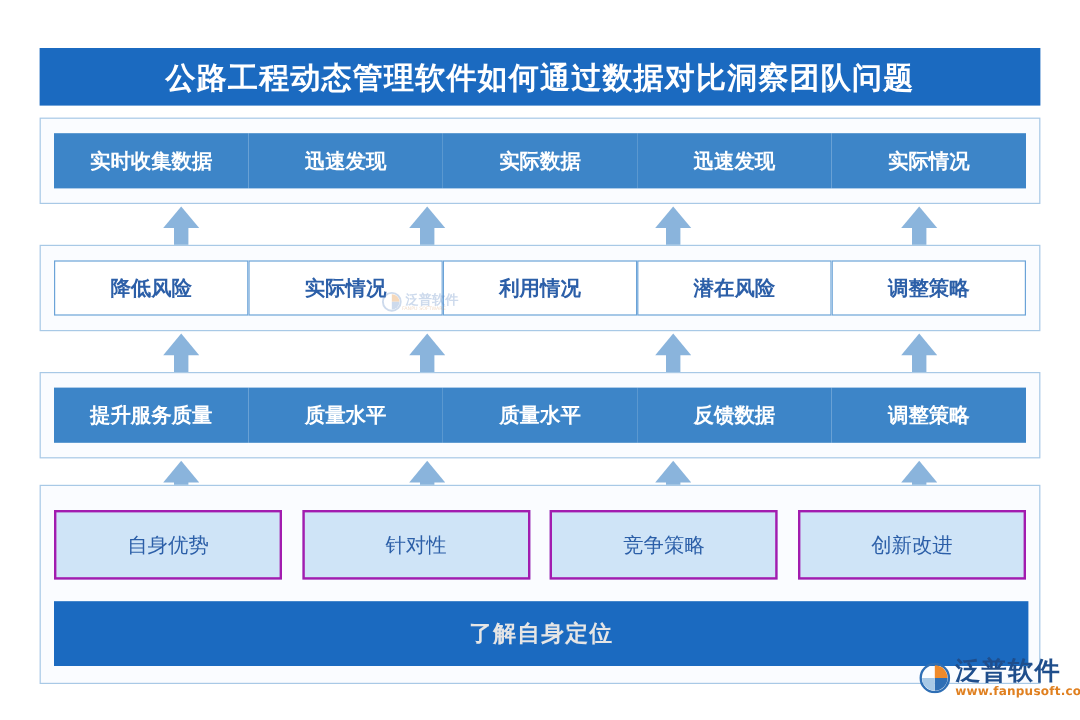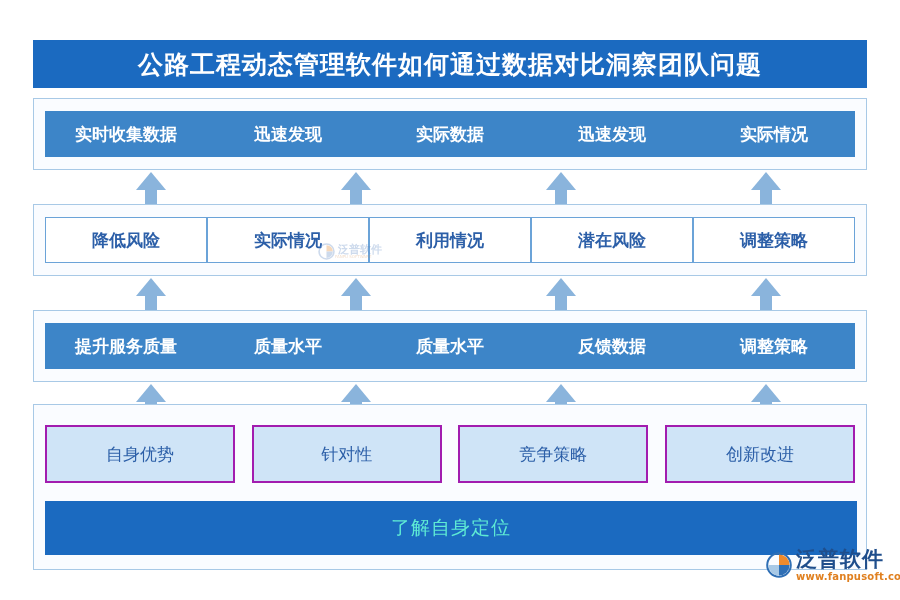--- a/index.html
+++ b/index.html
@@ -117,23 +117,23 @@
   .bottom-bar {
     position: absolute;
     left: 11px;
     top: 96px;
     width: 812px;
     height: 54px;
     background: #1b6ac0;
     display: flex;
     align-items: center;
     justify-content: center;
-    color: #5eead4;
+    color: #e5e5e5;
     font-size: 19px;
-    font-weight: normal;
+    font-weight: bold;
     letter-spacing: 1px;
   }
 
   
   .arrow {
     position: absolute;
     width: 30px;
     height: 36px;
   }
   .arrow .head {

